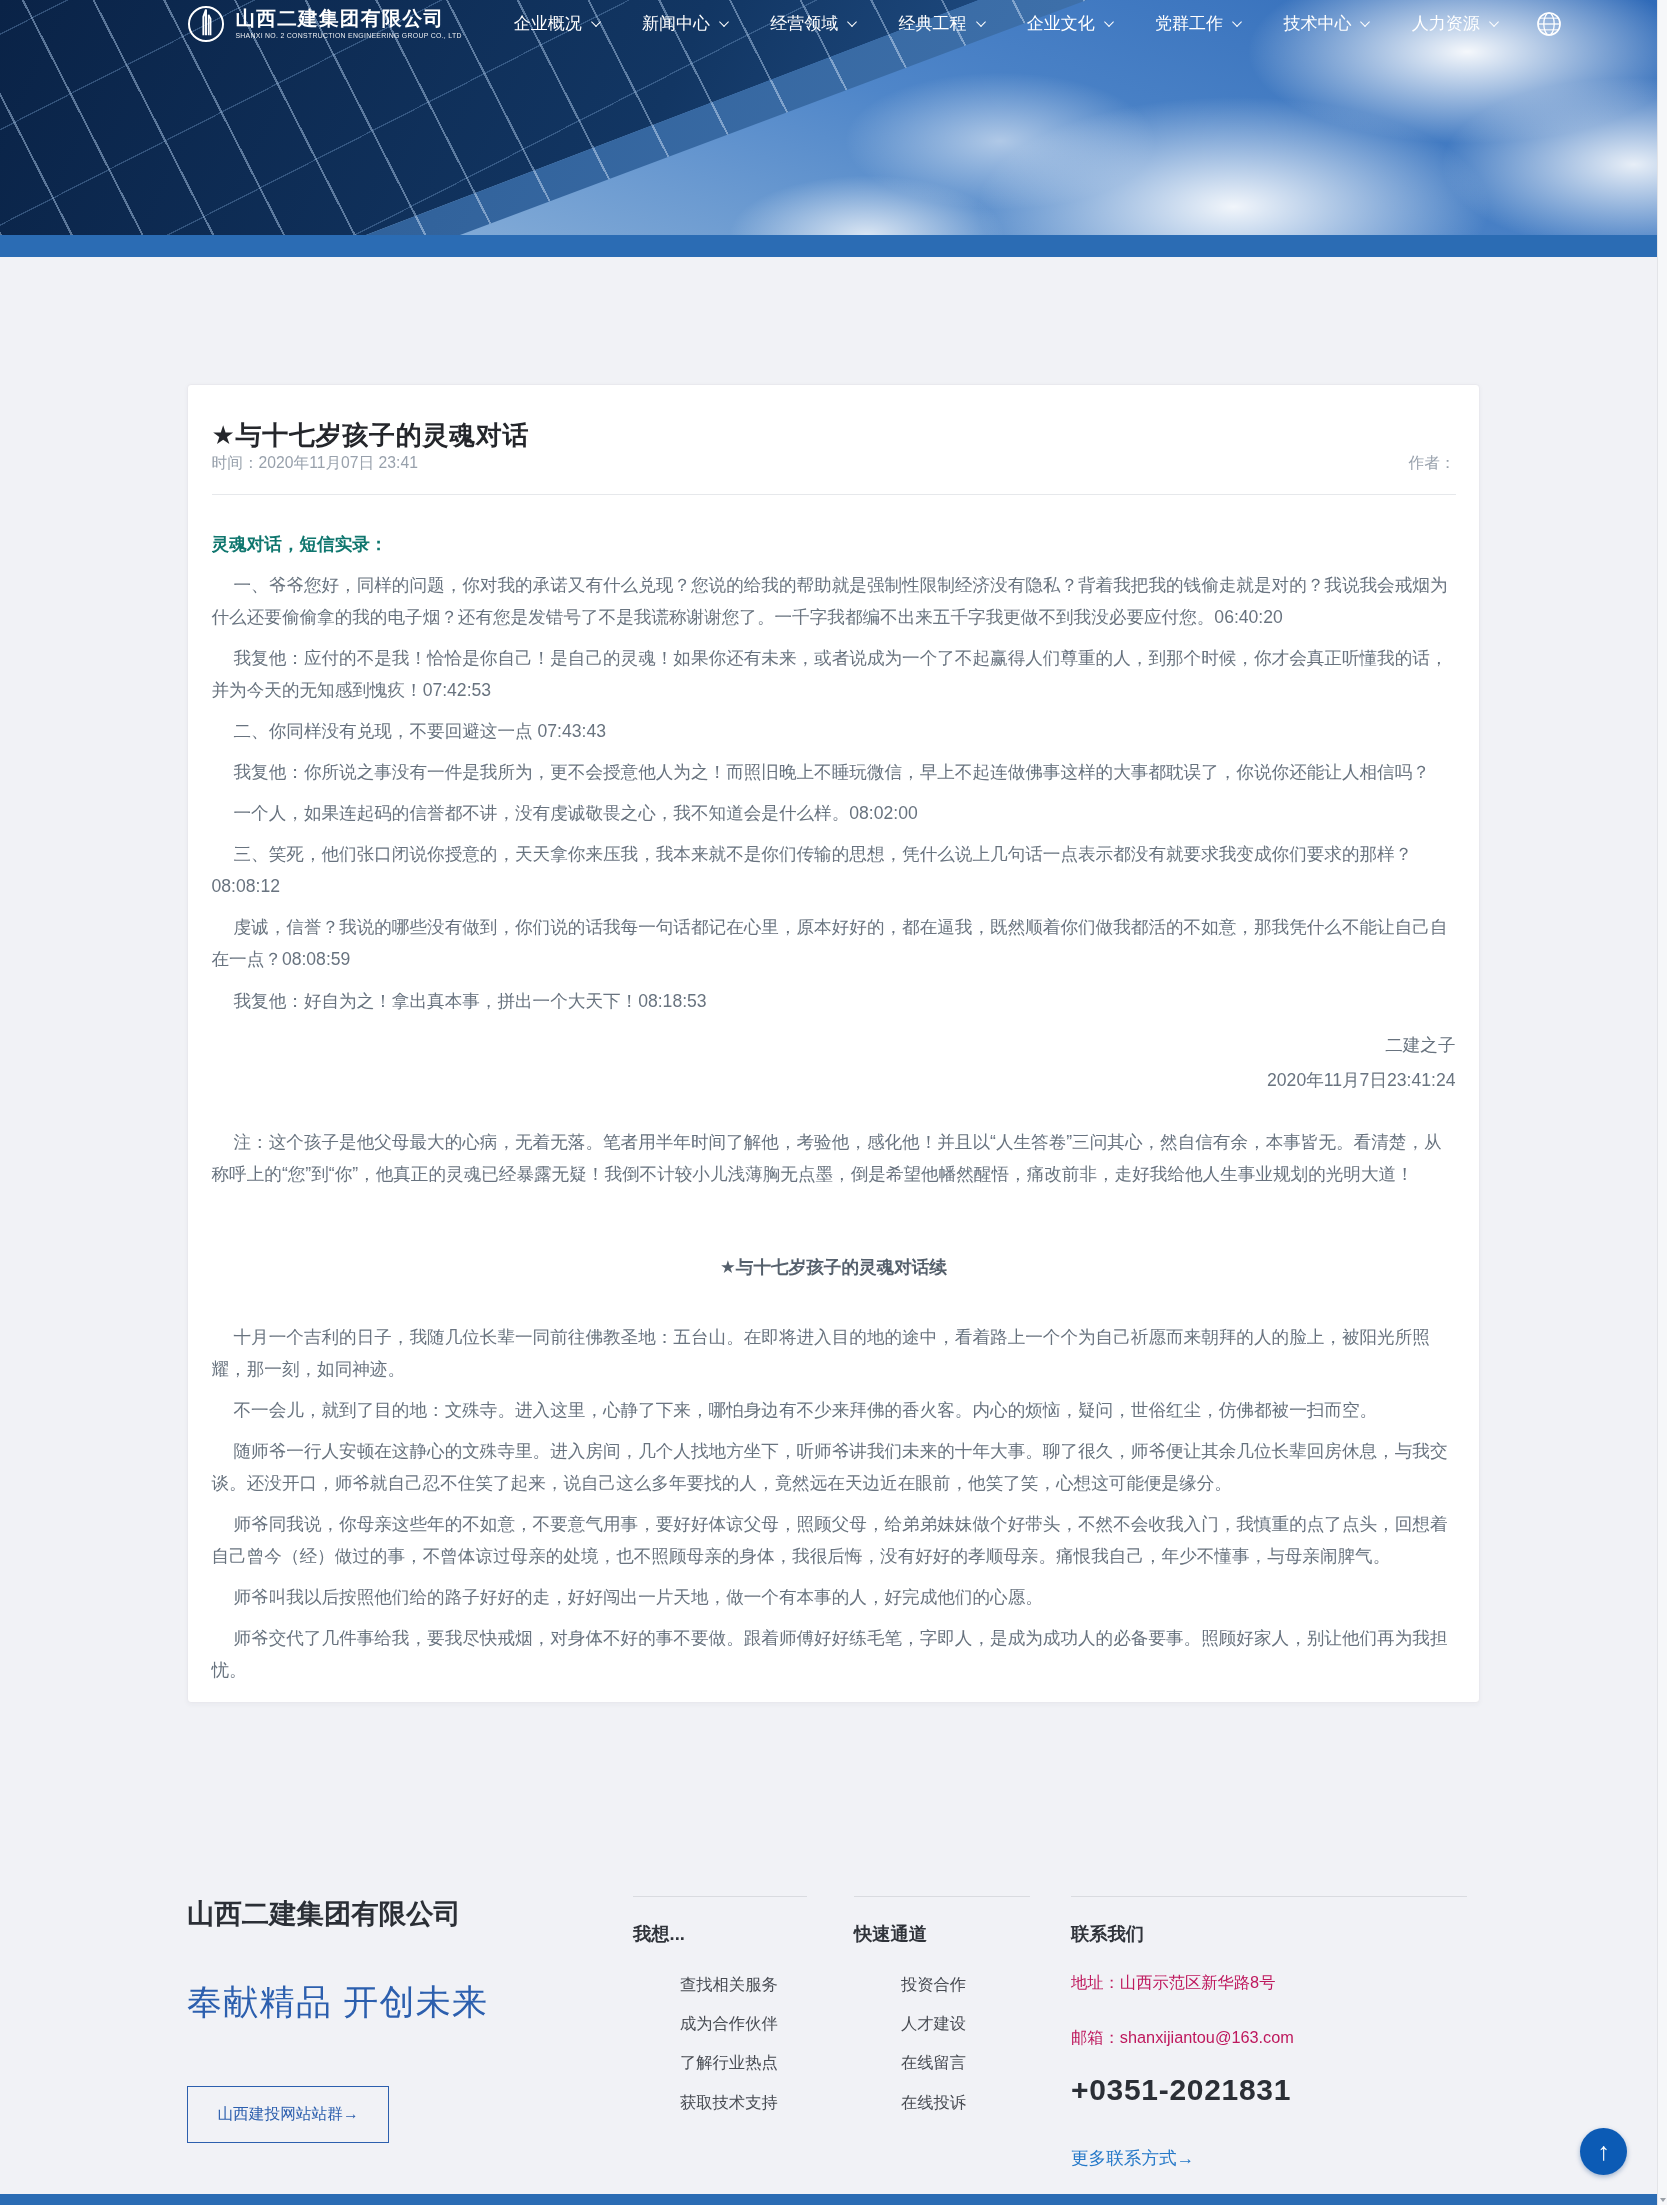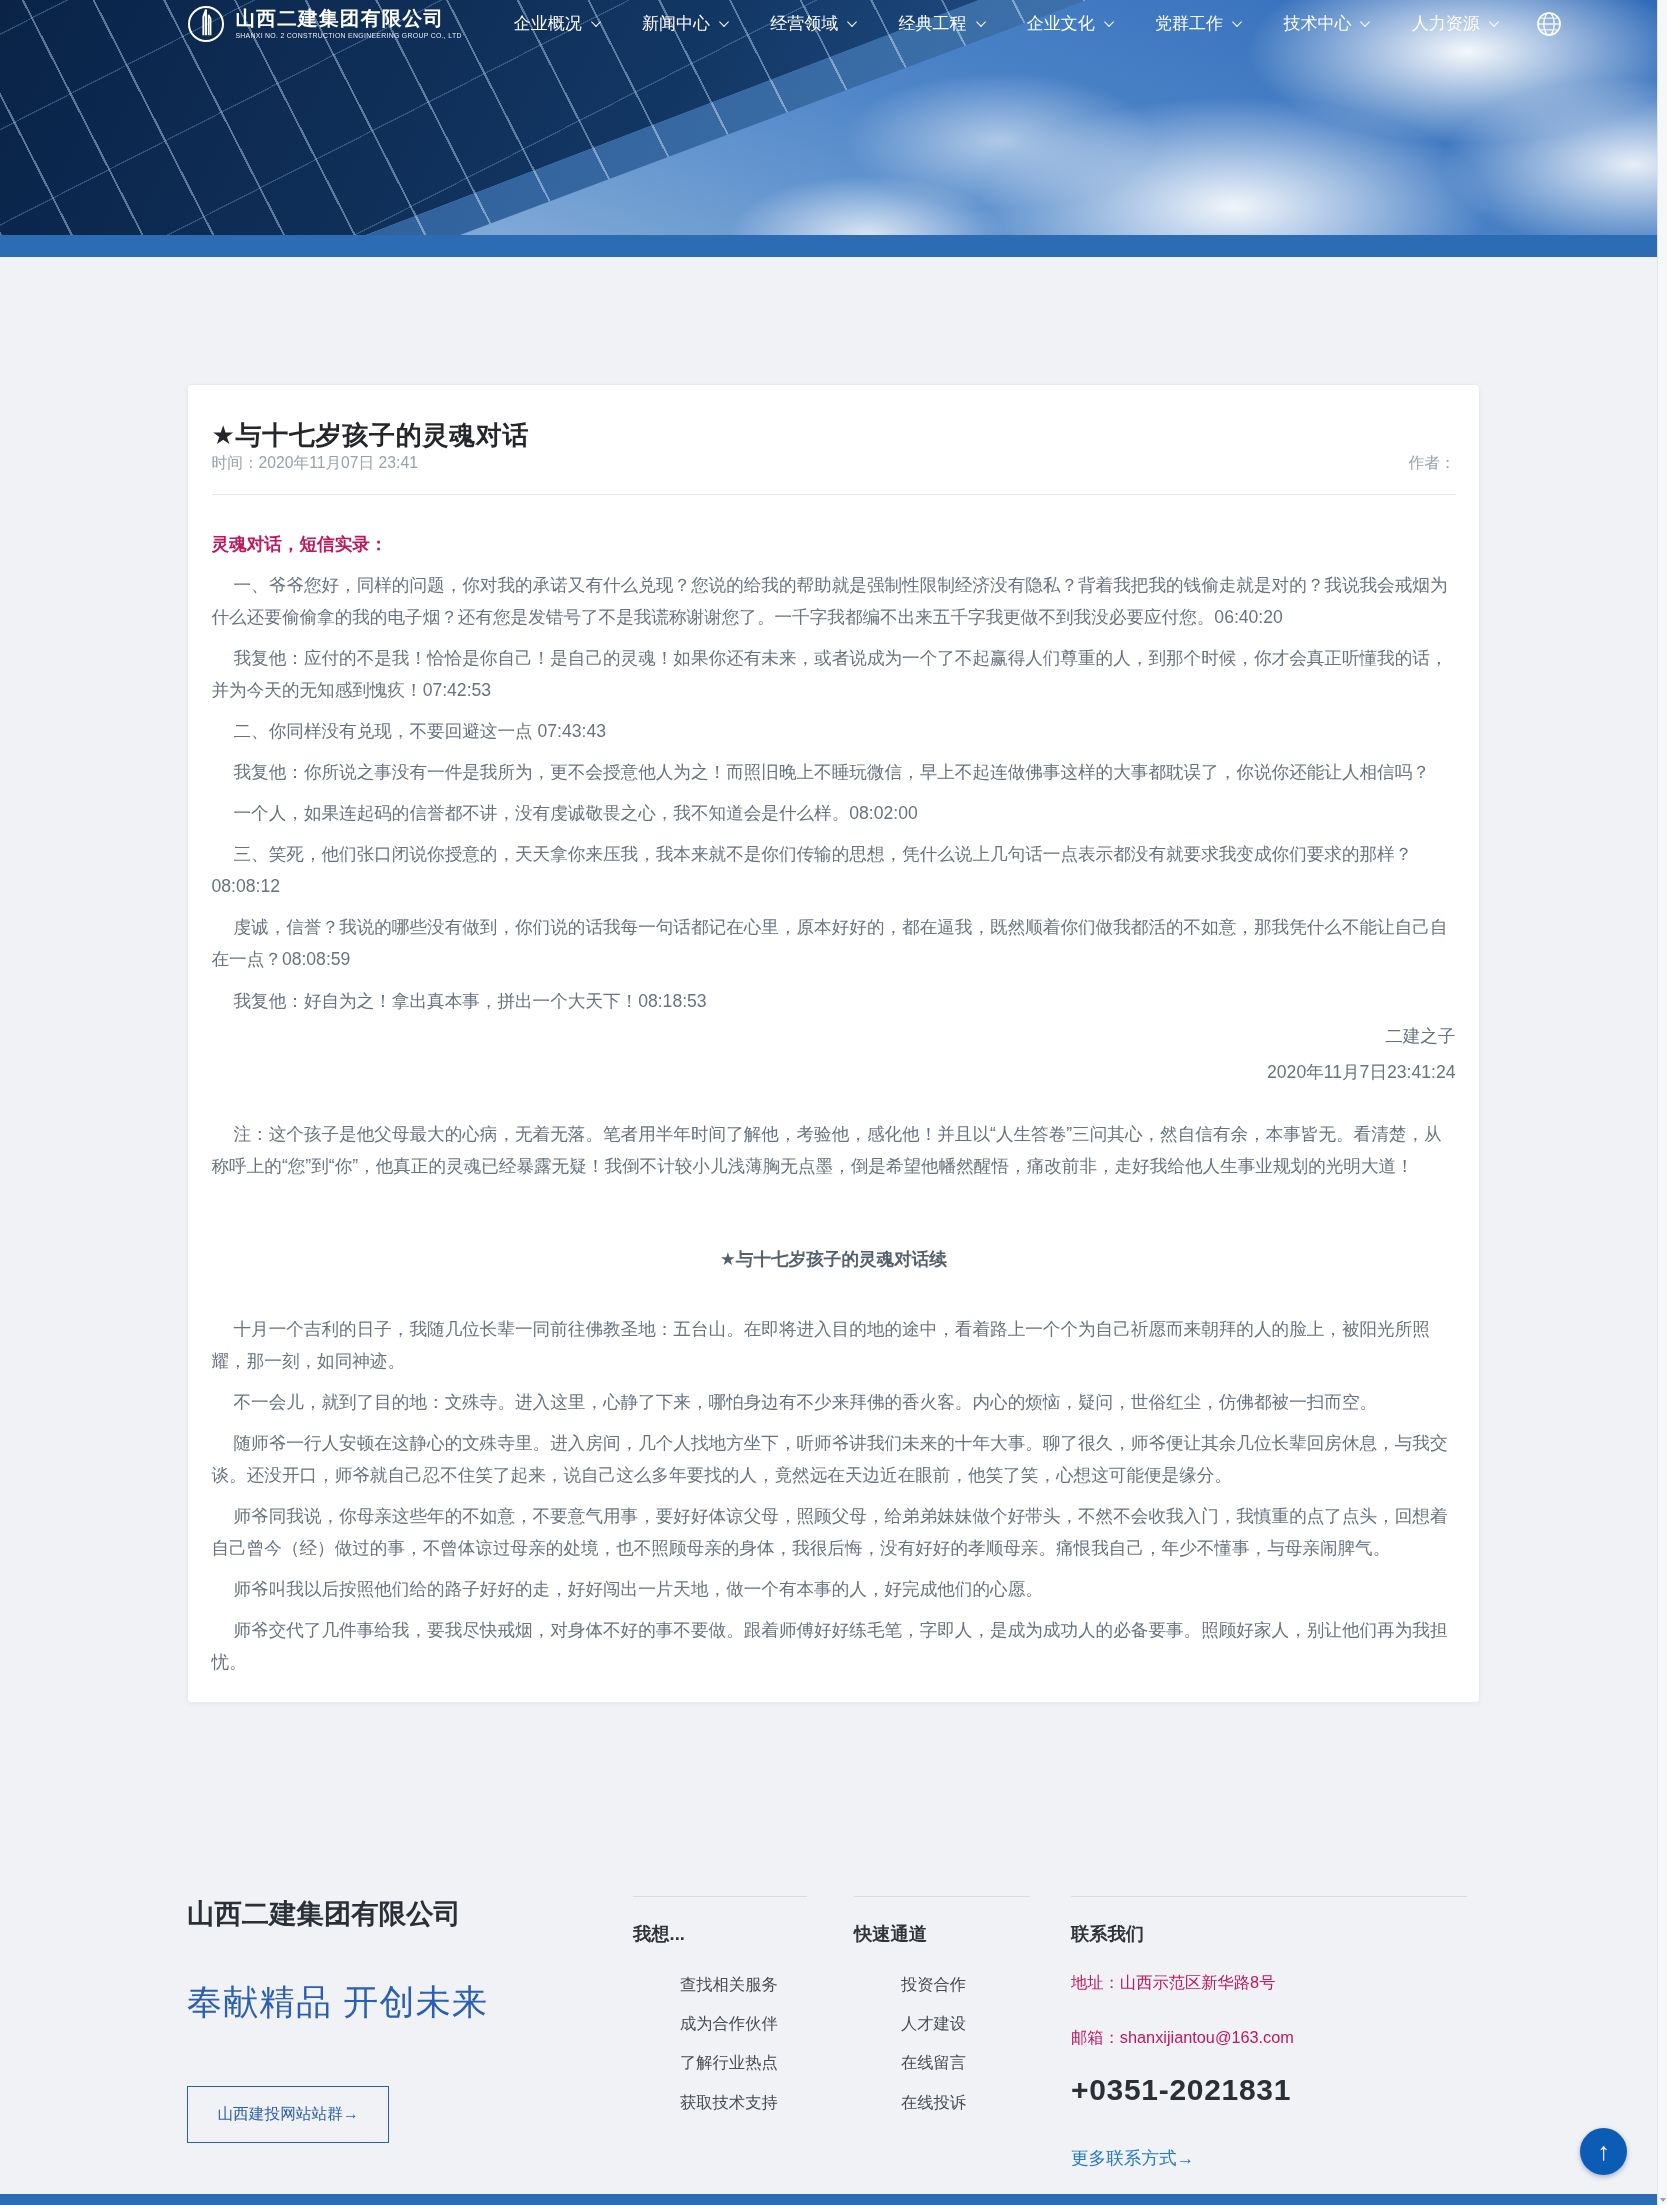--- a/index.html
+++ b/index.html
@@ -50,26 +50,26 @@
 
   
   #card{position:absolute;top:384px;left:187px;width:1293px;height:1319px;background:#fff;
     border:0.7px solid #e9e9ee;border-radius:3.9px;box-shadow:0 1.3px 5.2px rgba(40,50,70,.04);
     padding:33px 23.5px 118px;overflow:hidden;}
   #a-title{font-size:26px;font-weight:700;color:var(--heading_text);letter-spacing:0.7px;}
   #a-meta{display:flex;justify-content:space-between;font-size:15.7px;color:#98a1ac;}
   #a-divider{border-top:0.7px solid #e6e8eb;margin-top:19.6px;}
   #article-body{margin-top:33px;font-size:17.6px;line-height:1.82;color:var(--body_text);}
   #article-body p{margin-top:9.1px;}
-  #article-body p.lead{font-weight:700;color:#be185d;text-indent:0;}
+  #article-body p.lead{font-weight:700;color:#0f766e;text-indent:0;}
   #article-body p.p{text-indent:22px;}
   #article-body p.note{margin-top:30px;}
   #article-body p.center{text-align:center;text-indent:0;font-weight:700;color:#55606c;margin:60px 0 38px;}
   #article-body p.sign{text-align:right;text-indent:0;margin-top:3.9px;}
-  #article-body p.sign.first{margin-top:4px;font-family:Liberation Mono, monospace;}
+  #article-body p.sign.first{margin-top:12px;}
 
   
   #footer{position:absolute;top:1792px;left:0;width:1667px;height:413px;background:#f1f2f6;}
   #f-left{position:absolute;left:187px;top:0;width:405px;}
   #f-company{font-size:27.4px;font-weight:700;color:#2b2f36;margin-top:104px;}
   #f-slogan{font-size:35px;color:var(--slogan_blue);margin-top:47px;letter-spacing:1.3px;}
   #f-sites-btn{display:flex;align-items:center;justify-content:center;margin-top:60px;
     width:202px;height:57px;border:0.7px solid var(--slogan_blue);color:var(--slogan_blue);
     font-size:15.7px;cursor:pointer;background:transparent;}
   .f-col{position:absolute;top:0;}

